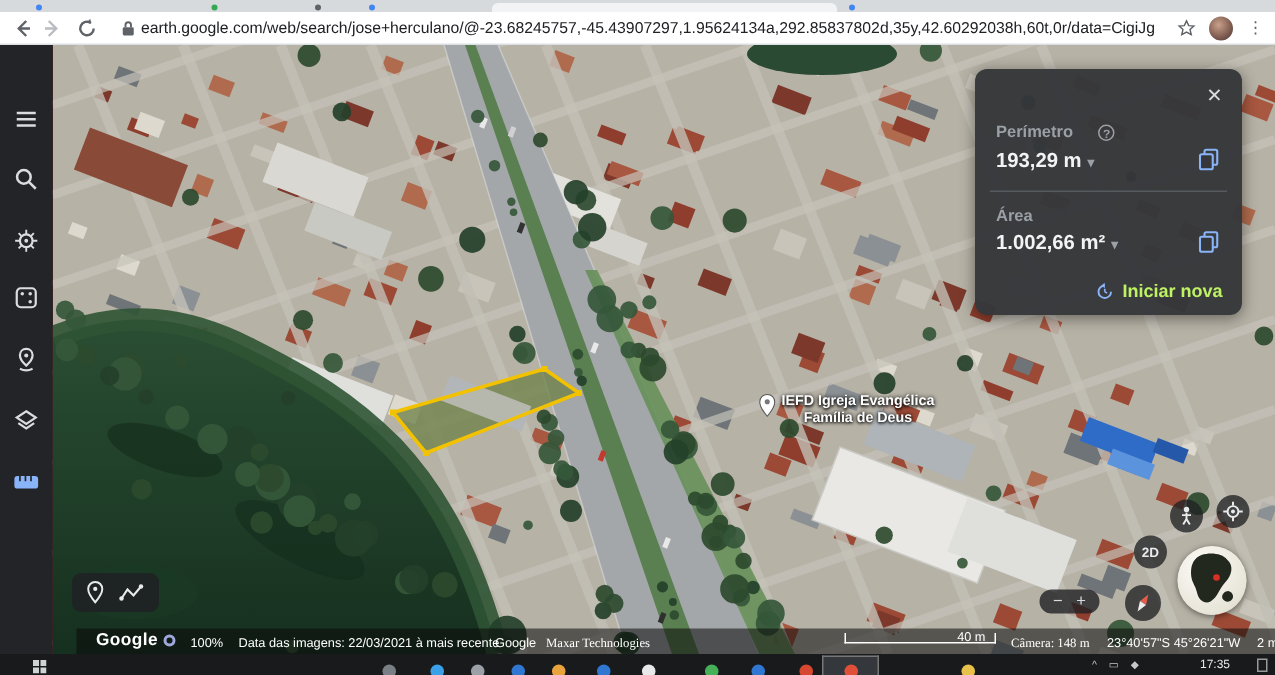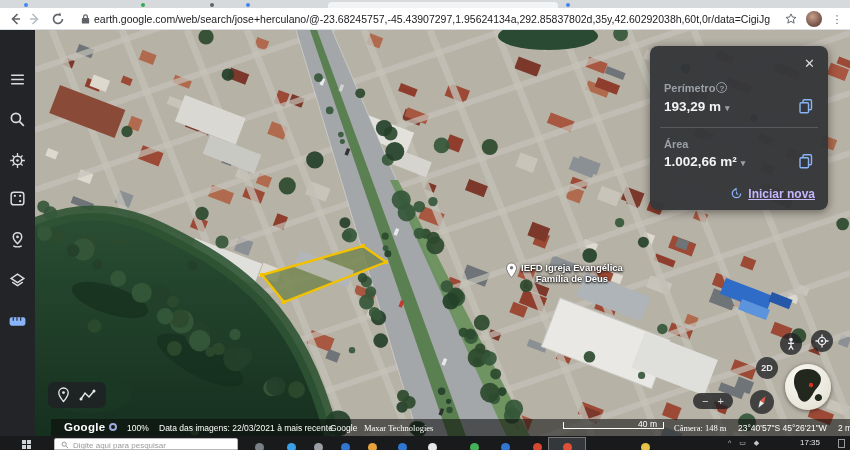--- a/index.html
+++ b/index.html
@@ -30,30 +30,30 @@
 
   
   #poi { position:absolute; left:470px; top:232px; display:flex; align-items:flex-start; gap:3px; z-index:6; cursor:pointer; }
   #poi .txt { font-size:9.5px; line-height:11px; color:#fff; text-align:center; font-weight:bold;
               text-shadow:0 0 3px #000, 0 1px 2px rgba(0,0,0,.9); }
 
   
   #panel { position:absolute; left:650px; top:46px; width:178px; height:164px; background:rgba(53,55,58,.97);
            border-radius:8px; box-shadow:0 2px 10px rgba(0,0,0,.45); z-index:40; color:#e8eaed; }
   #panel-close { position:absolute; top:10px; right:13px; font-size:13px; color:#dadce0; cursor:pointer; }
-  .plabel { position:absolute; left:14px; font-size:11px; color:#9aa0a6; font-weight:bold; display:flex; gap:1px; align-items:flex-start; }
+  .plabel { position:absolute; left:14px; font-size:11px; color:#9aa0a6; font-weight:bold; display:flex; gap:17px; align-items:flex-end; }
   #p-label { top:36px; } #a-label { top:92px; }
   .pvalue { position:absolute; left:14px; font-size:13.5px; color:#f1f3f4; font-weight:bold; }
   #p-value { top:53px; } #a-value { top:108px; }
   .caret { font-size:9px; color:#9aa0a6; margin-left:4px; }
   .copybtn { position:absolute; right:13px; width:18px; height:18px; cursor:pointer; }
   #copy1 { top:51px; } #copy2 { top:106px; }
   #pdivider { position:absolute; left:10px; right:10px; top:81px; height:1px; background:#565a5e; }
-  #restart { position:absolute; right:13px; bottom:9px; display:flex; align-items:flex-start; gap:5px; cursor:pointer;
-             color:#c4b5fd; font-size:12px; font-weight:bold;text-decoration:underline; }
+  #restart { position:absolute; right:13px; bottom:9px; display:flex; align-items:center; gap:5px; cursor:pointer;
+             color:#bef264; font-size:12px; font-weight:bold; }
   .helpdot { width:11px; height:11px; border:1px solid #9aa0a6; border-radius:50%; font-size:8px; line-height:11px;
              text-align:center; color:#9aa0a6; font-weight:bold; }
 
   
   #toolpill { position:absolute; left:48px; top:382px; width:58px; height:26px; background:rgba(32,33,36,.85);
               border-radius:6px; z-index:8; display:flex; align-items:center; justify-content:space-evenly; }
 
   
   .cbtn { position:absolute; background:rgba(32,33,36,.78); border-radius:50%; z-index:8; display:flex;
           align-items:center; justify-content:center; color:#e8eaed; cursor:pointer; }
@@ -608,27 +608,20 @@
   <span id="sb-alt">2 m</span>
 </div>
 
 <div id="taskbar">
   <svg id="winlogo" viewBox="0 0 9 9">
     <rect x="0" y="0" width="4" height="4" fill="#cfd3d6"></rect>
       <rect x="5" y="0" width="4" height="4" fill="#cfd3d6"></rect>
     <rect x="0" y="5" width="4" height="4" fill="#cfd3d6"></rect>
       <rect x="5" y="5" width="4" height="4" fill="#cfd3d6"></rect>
   </svg>
-  <div id="tsearch">
-    <svg width="8" height="8" viewBox="0 0 10 10">
-      <circle cx="4" cy="4" r="2.6" stroke="#8a8a8a" stroke-width="1.1" fill="none"></circle>
-      <path d="M6 6 L9 9" stroke="#8a8a8a" stroke-width="1.1"></path>
-    </svg>
-    <span class="ph">Digite aqui para pesquisar</span>
-  </div>
   <div id="tb-slot"></div>
   <span id="tb-tray">^ ▭ ◆</span>
   <span id="tb-time">17:35</span>
   <div id="tb-note"></div>
 <span class="tbdot" style="left: 255px; background: rgb(122, 127, 133);"></span>
     <span class="tbdot" style="left: 287px; background: rgb(58, 160, 232);"></span>
     <span class="tbdot" style="left: 314px; background: rgb(154, 160, 166);"></span>
     <span class="tbdot" style="left: 341px; background: rgb(47, 119, 208);"></span>
     <span class="tbdot" style="left: 368px; background: rgb(232, 163, 61);"></span>
     <span class="tbdot" style="left: 398px; background: rgb(47, 119, 208);"></span>

